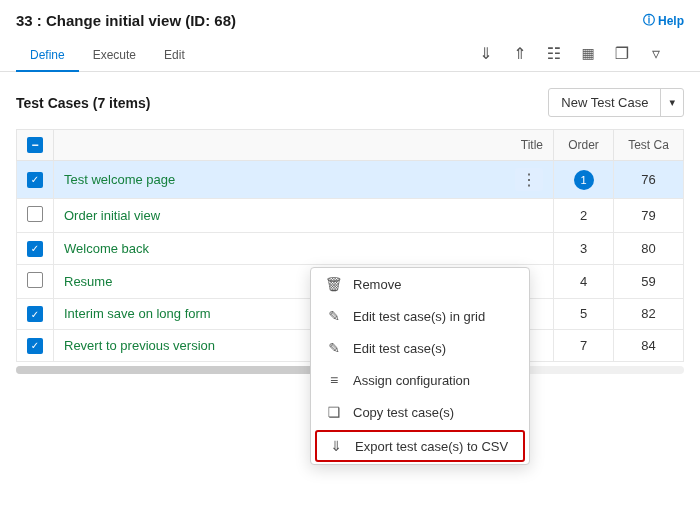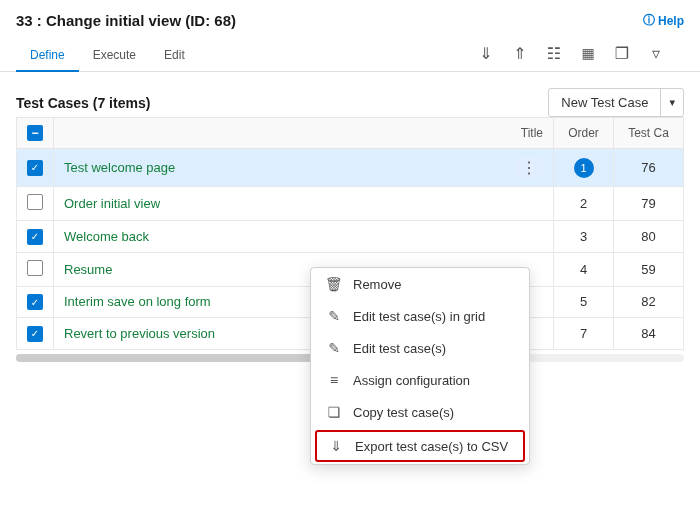--- a/index.html
+++ b/index.html
@@ -76,20 +76,21 @@
     .content {
       padding: 16px;
       position: relative;
     }
 
     
     .section-header {
       display: flex;
       align-items: center;
       justify-content: space-between;
+      margin-bottom: 12px;
     }
     .section-title {
       font-size: 14px;
       font-weight: 600;
       color: #1a1a1a;
     }
     .btn-new {
       display: flex;
       align-items: center;
       background: #fff;

